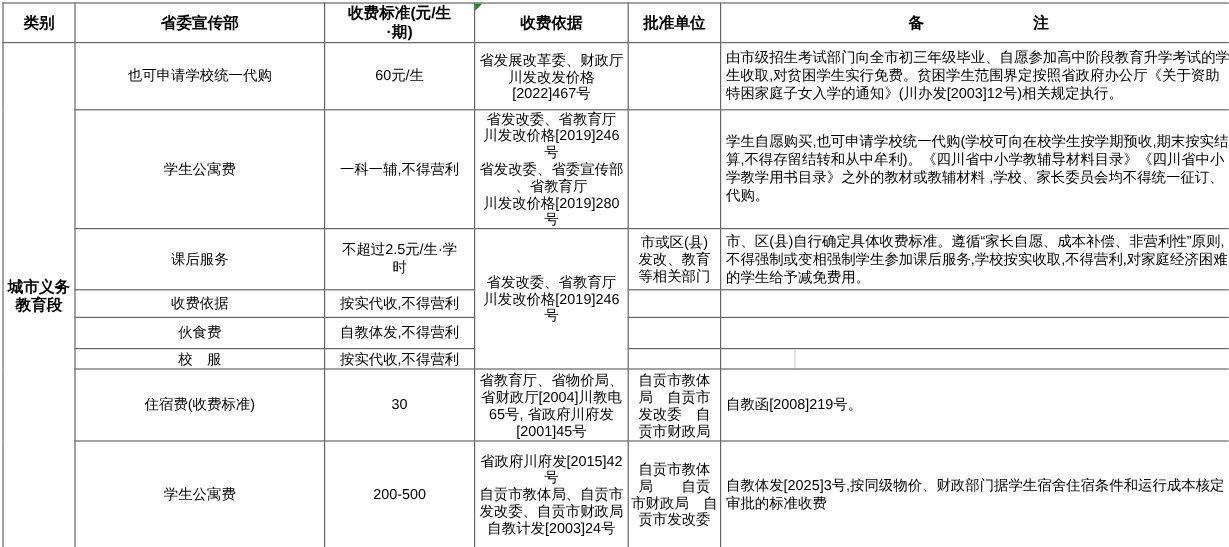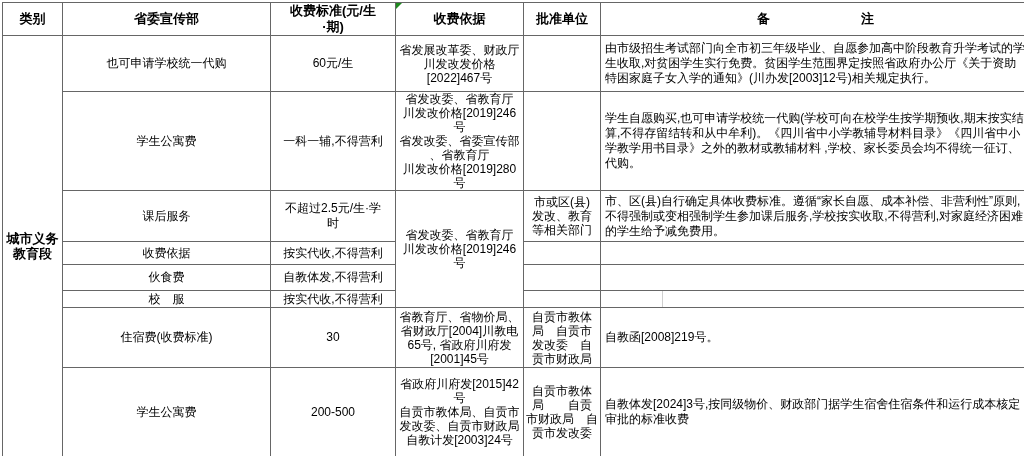--- a/index.html
+++ b/index.html
@@ -124,18 +124,18 @@
       <td><span class="txt">200-500</span></td>
       <td class="basis alignl"><span class="txt">省政府川府发[2015]42
 号
 自贡市教体局、自贡市
 发改委、自贡市财政局
 自教计发[2003]24号</span></td>
       <td class="appr"><span class="txt">自贡市教体
 局　　自贡
 市财政局　自
 贡市发改委</span></td>
-      <td class="remark"><span class="txt">自教体发[2024]3号,按同级物价、财政部门据学生宿舍住宿条件和运行成本核定审批的标准收费</span></td>
+      <td class="remark"><span class="txt">自教体发[2025]3号,按同级物价、财政部门据学生宿舍住宿条件和运行成本核定审批的标准收费</span></td>
     </tr>
   </tbody>
     </table>
   <div class="err-triangle"></div>
 </div>
 
 </body></html>

